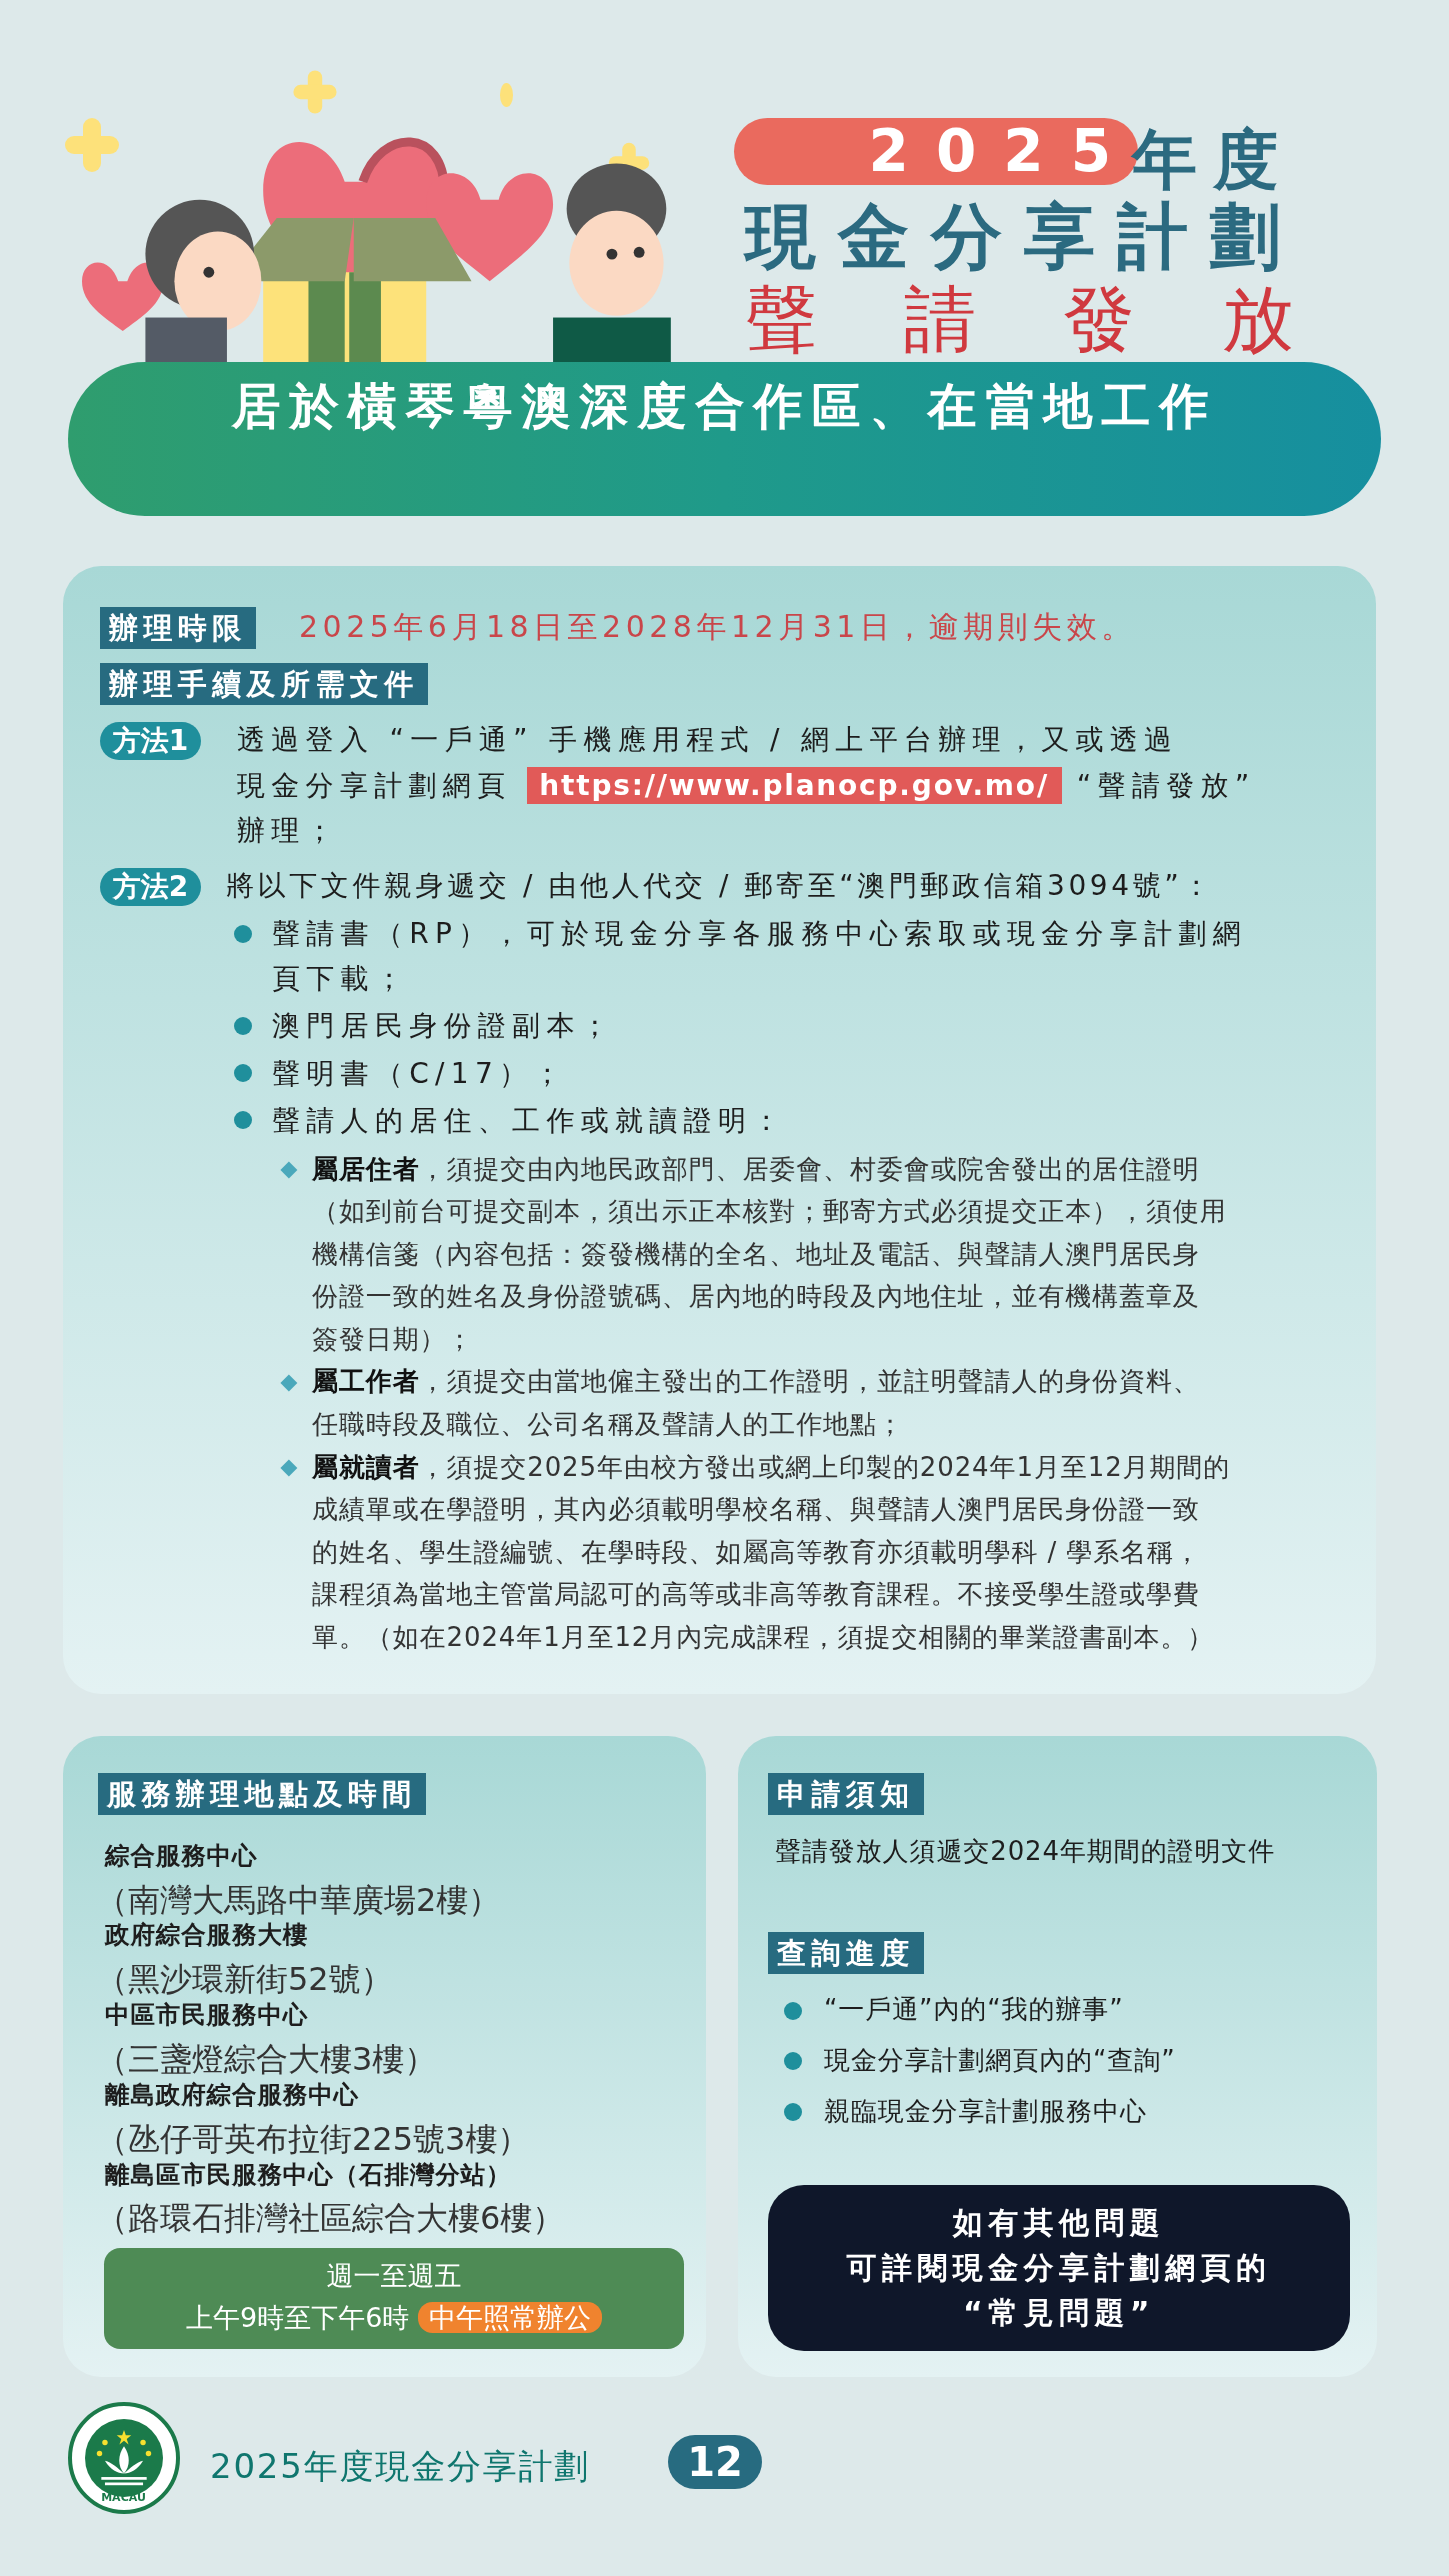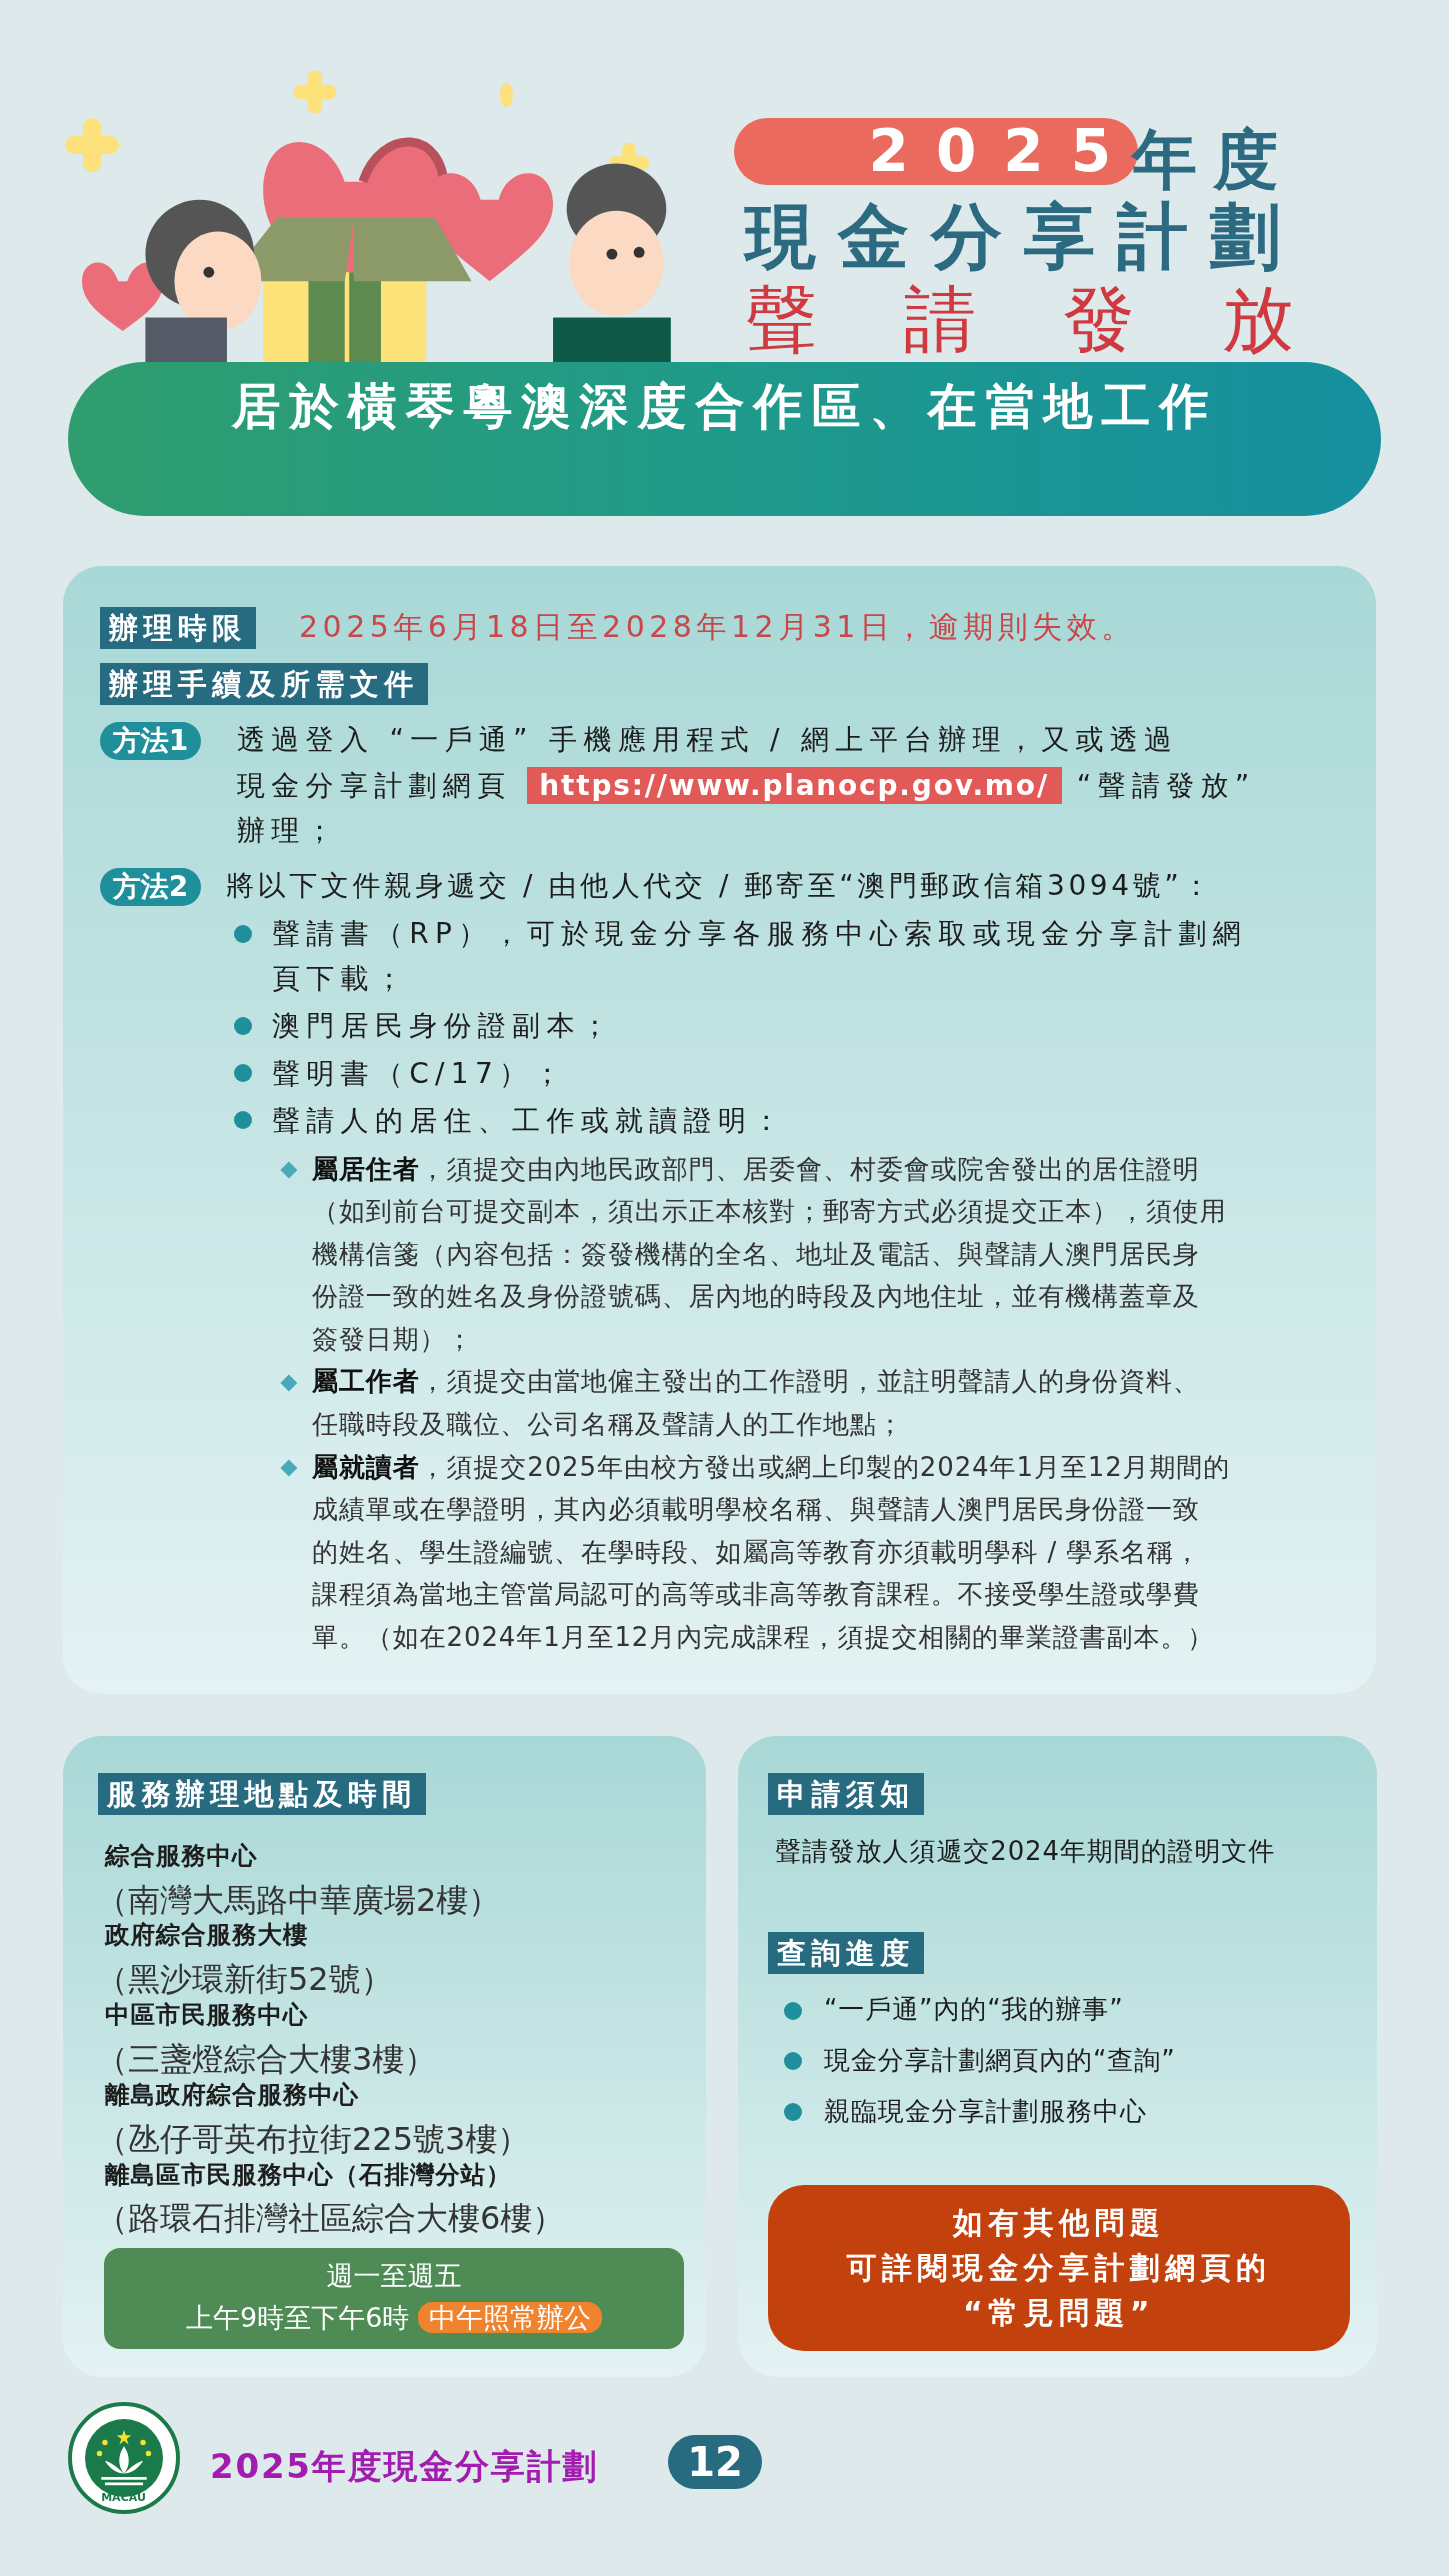--- a/index.html
+++ b/index.html
@@ -27,22 +27,22 @@
   .txt { position:absolute; font-size:28px; letter-spacing:6.3px; line-height:43px; white-space:nowrap; }
   .sub { position:absolute; font-size:26px; letter-spacing:0.9px; line-height:43px; color:#333; white-space:nowrap; }
   .dot { position:absolute; width:18px; height:18px; border-radius:50%; background:#1f8f9c; }
   .diamond { position:absolute; width:11.8px; height:11.8px; background:#4aa8bb; transform:rotate(45deg); }
   .url { background:#e15a58; color:#fff; padding:1.8px 12.7px; letter-spacing:1.8px; font-weight:bold; }
   .red { color:#c9464a; }
   .loc-name { position:absolute; font-size:24.5px; font-weight:bold; white-space:nowrap; letter-spacing:0.9px; }
   .loc-addr { position:absolute; font-size:32px; color:#333; white-space:nowrap; }
   .hours { left:104px; top:2248px; width:580px; height:101px; border-radius:16.3px; background:#4e8b55; color:#fff; text-align:center; font-size:27px; line-height:42px; padding-top:7.2px; box-sizing:border-box; }
   .noon { background:#f0832e; color:#fff; border-radius:14.5px; padding:0 11px; }
-  .faq { left:768px; top:2185px; width:582px; height:166px; border-radius:36px; background:#c2410c; color:#fff; text-align:center; font-weight:bold; font-size:30px; letter-spacing:5.4px; line-height:45px; padding-top:14.5px; box-sizing:border-box; }
-  .footer-title { left:210px; top:2444px; font-size:34px; font-weight:bold; color:#a21caf; white-space:nowrap; letter-spacing:1.8px; }
+  .faq { left:768px; top:2185px; width:582px; height:166px; border-radius:36px; background:#0f172a; color:#fff; text-align:center; font-weight:bold; font-size:30px; letter-spacing:5.4px; line-height:45px; padding-top:14.5px; box-sizing:border-box; }
+  .footer-title { left:210px; top:2444px; font-size:34px; font-weight:normal; color:#0f766e; white-space:nowrap; letter-spacing:1.8px; }
   .page-badge { left:668px; top:2435px; width:94px; height:54px; border-radius:27px; background:#276b80; color:#fff; font-weight:bold; font-size:40px; text-align:center; line-height:54px; }
   .emblem { left:68px; top:2402px; width:112px; height:112px; border-radius:50%; border:4.5px solid #1b7a4a; background:#fff; box-sizing:border-box; }
   .emblem-inner { position:absolute; left:12.7px; top:12.7px; width:78px; height:78px; border-radius:50%; background:#1b7a4a; }
 </style>
 </head>
 <body>
 
 <div class="plus" style="left:65px;top:118px;"></div>
 <div class="plus" style="left:288px;top:65px;transform:scale(0.8);"></div>
 <div class="plus" style="left:602px;top:136px;transform:scale(0.75);"></div>

